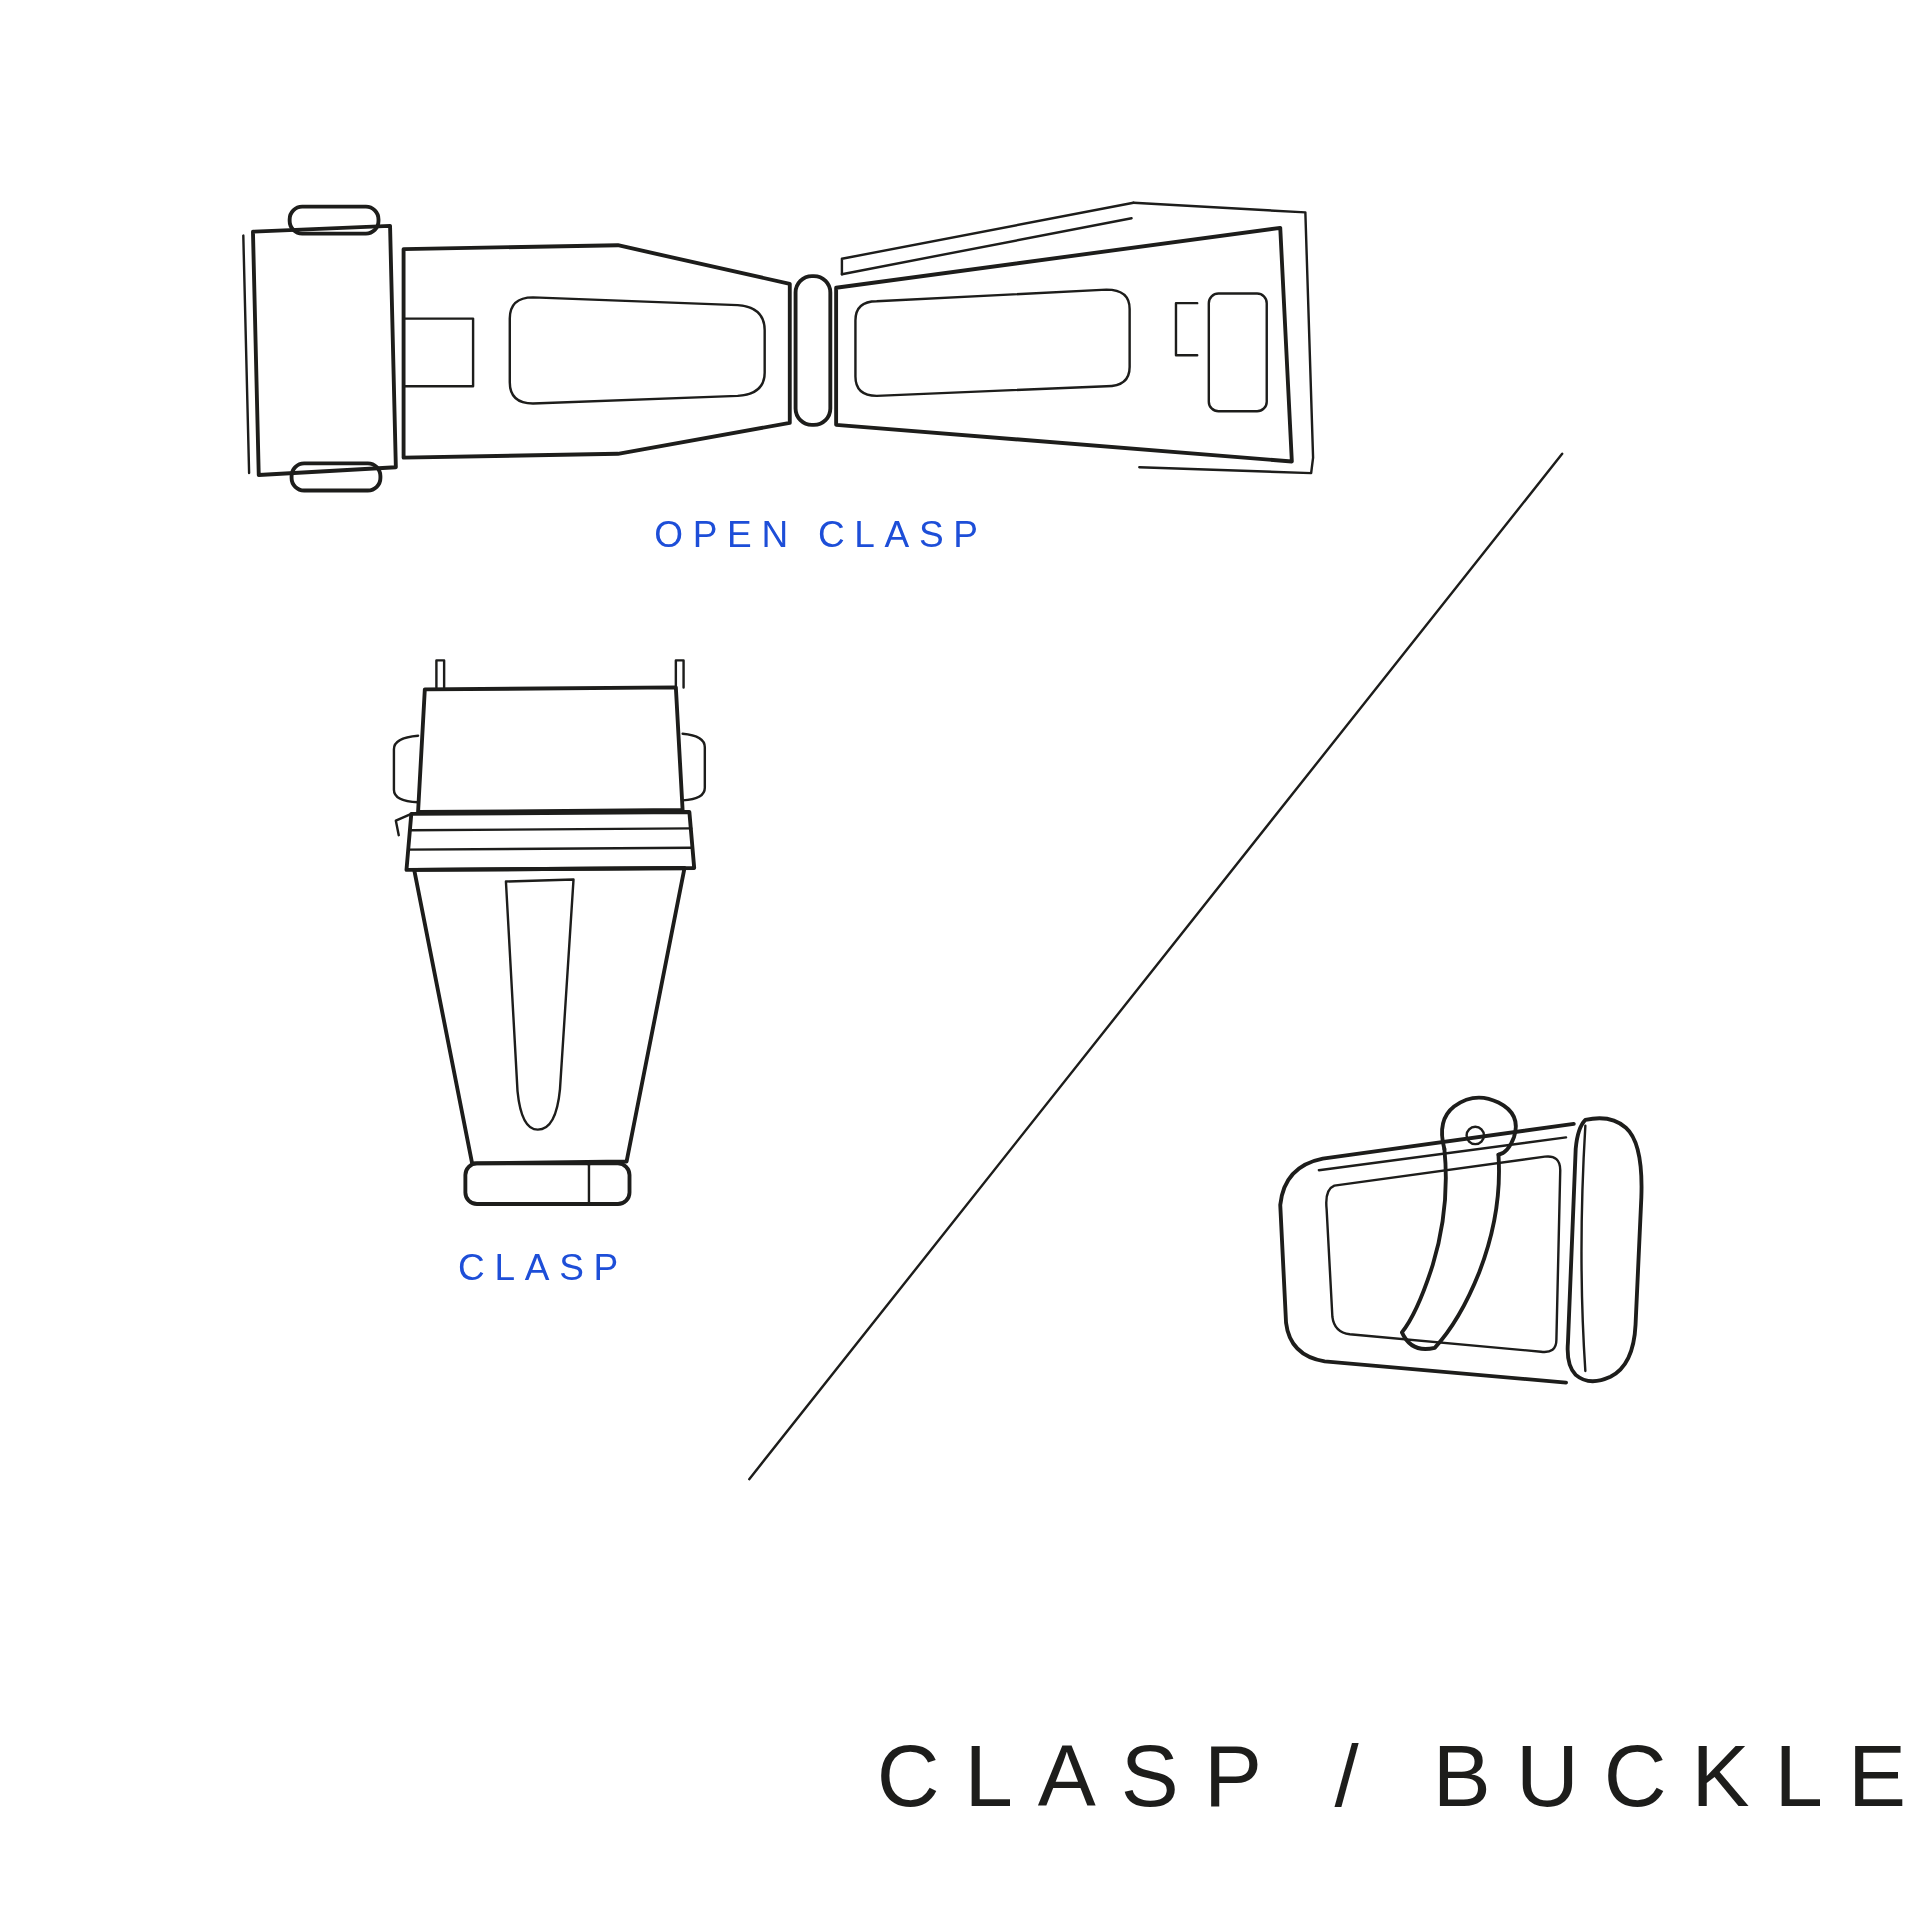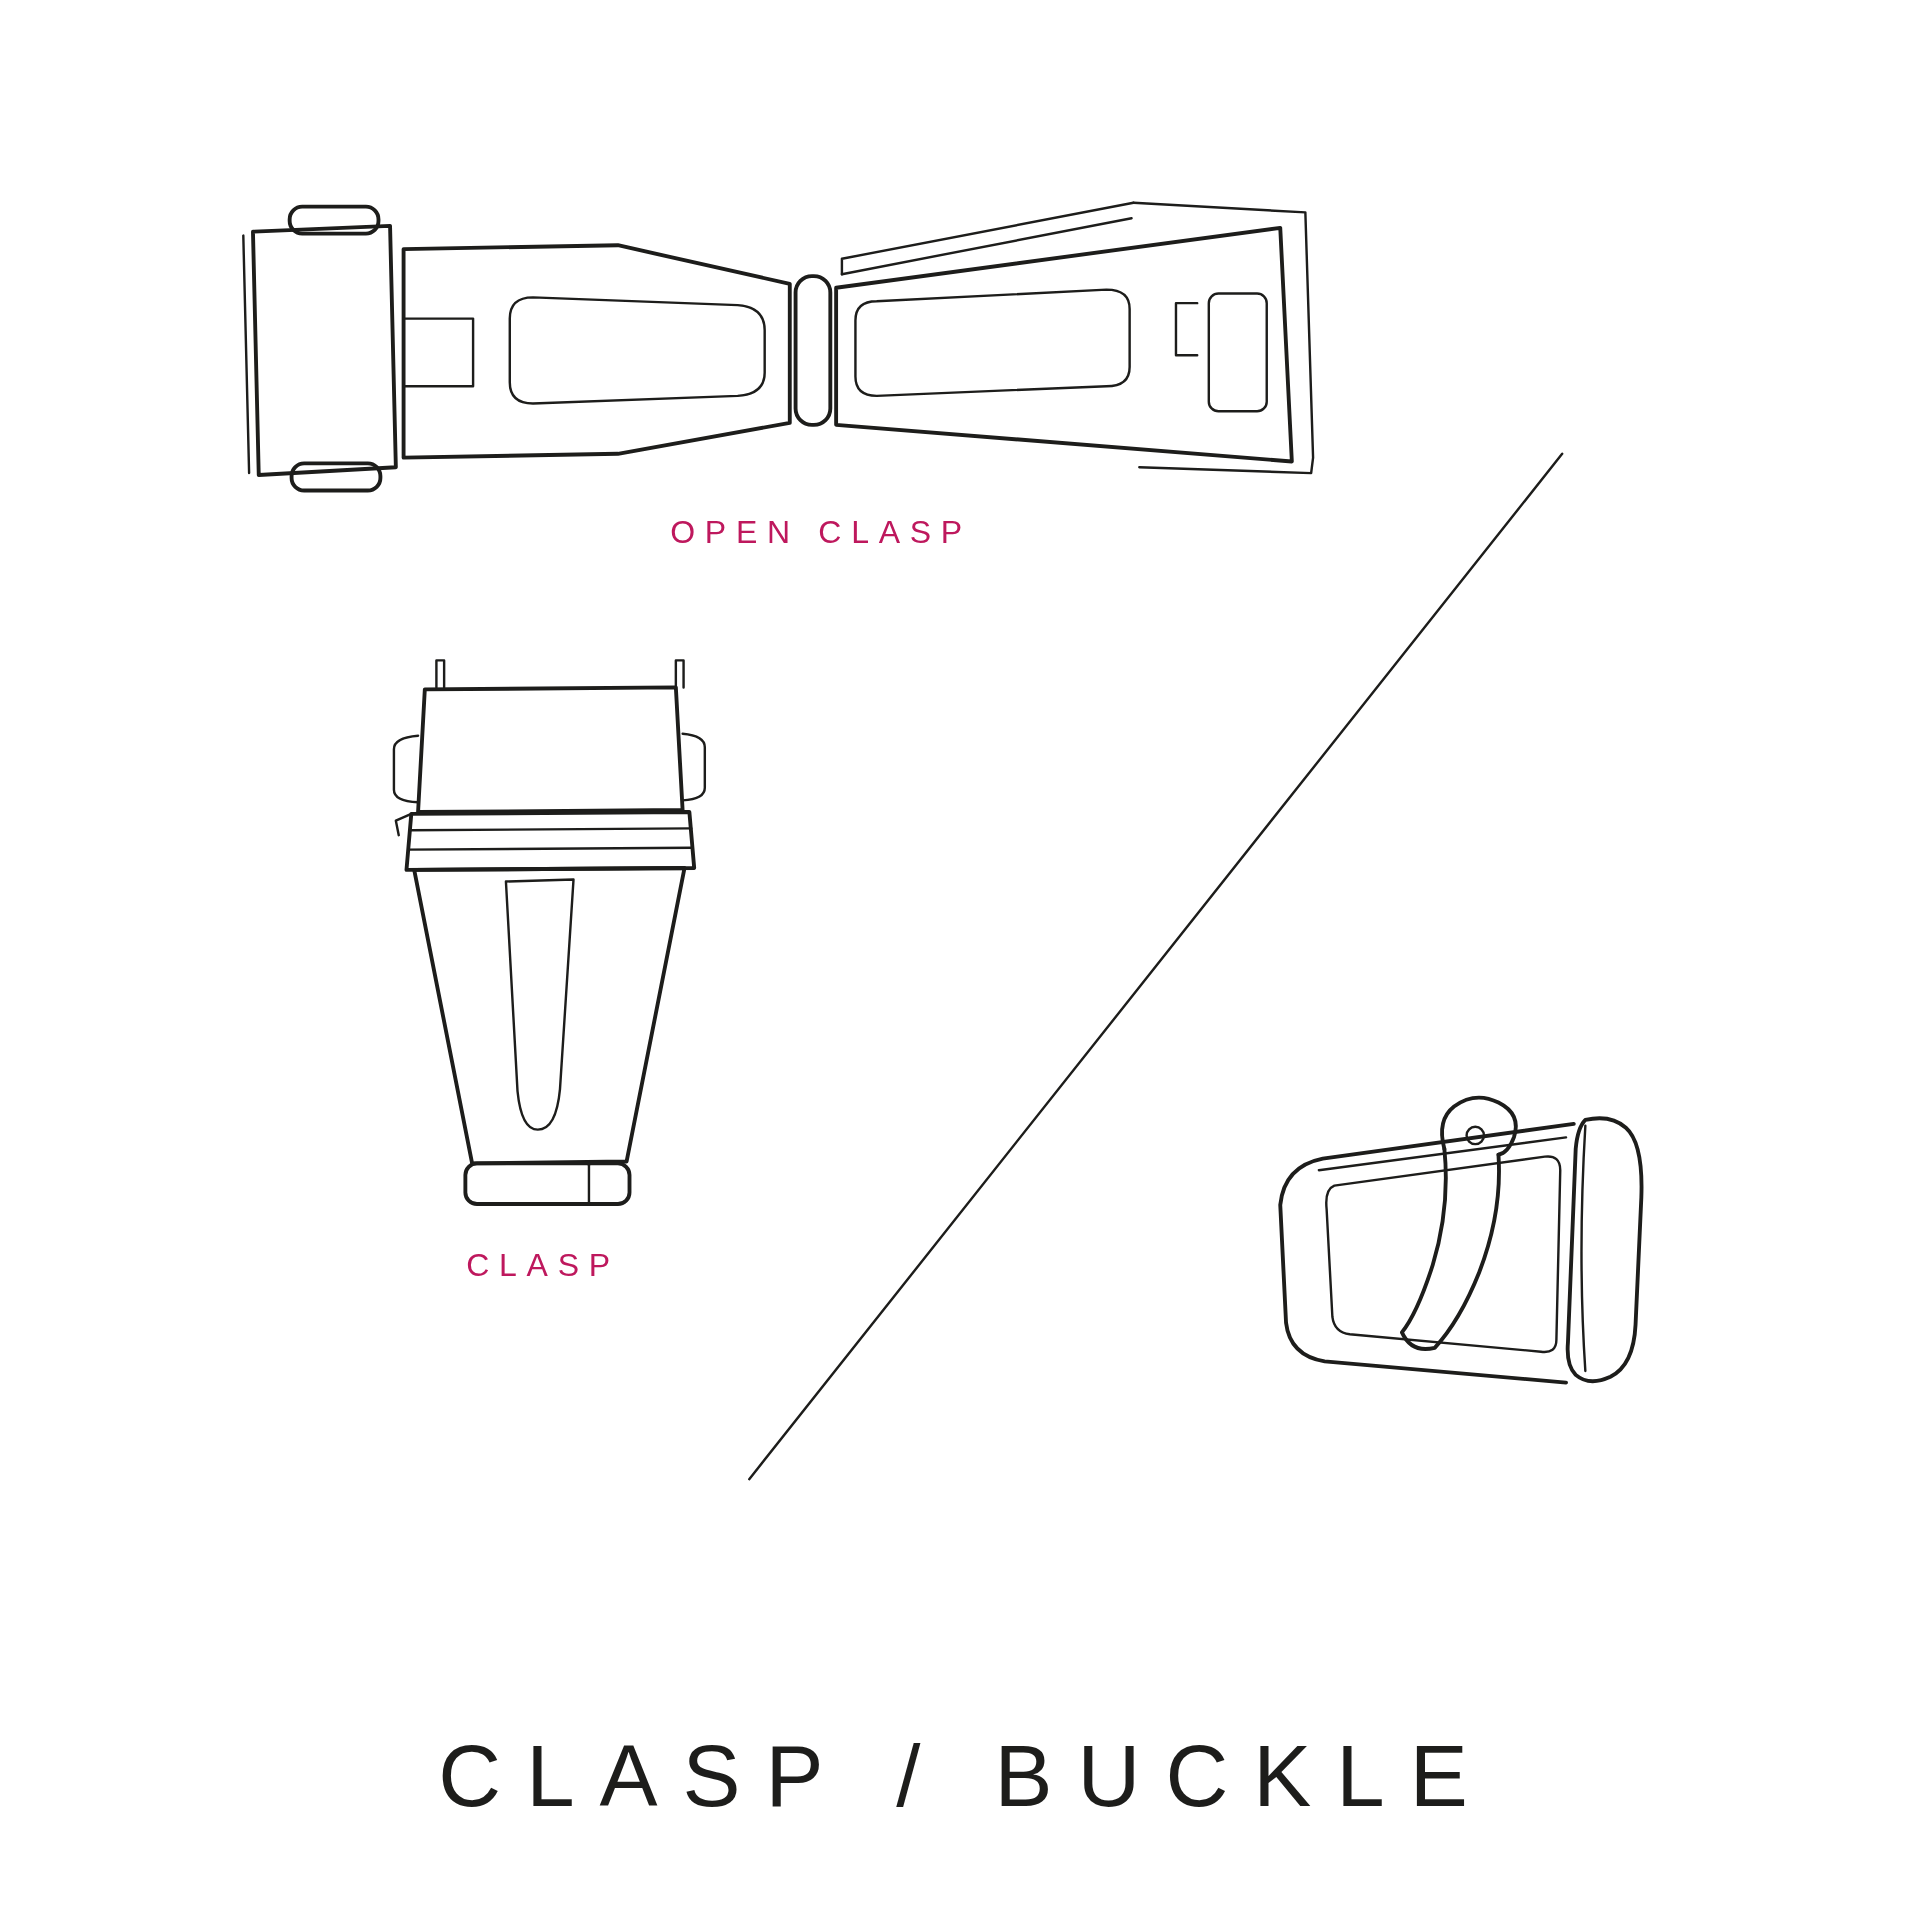--- a/index.html
+++ b/index.html
@@ -26,34 +26,34 @@
     fill: none;
     stroke: #1d1d1b;
     stroke-width: 4;
     stroke-linecap: round;
     stroke-linejoin: round;
   }
   .artwork .thin { stroke-width: 2.5; }
   .label {
     position: absolute;
     transform: translateX(-50%);
-    font-size: 32px;
+    font-size: 37px;
     letter-spacing: 9.7px;
     font-weight: 400;
-    color: #be185d;
+    color: #1d4ed8;
     white-space: nowrap;
   }
   .open-clasp-label { left: 821px; top: 514px; }
   .closed-label { left: 543px; top: 1247px; }
   .page-title {
     position: absolute;
     left: 0;
     top: 1726px;
     width: 100%;
-    text-align: center;
+    text-align: right;
     font-size: 87px;
     letter-spacing: 25px;
     font-weight: 400;
     color: #1d1d1b;
     white-space: nowrap;
   }
 </style>
 </head>
 <body>
 

